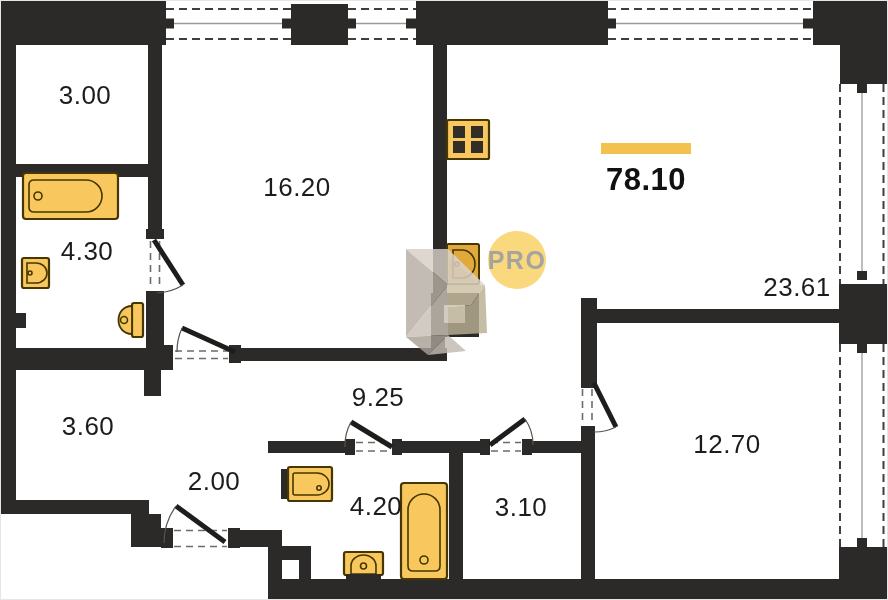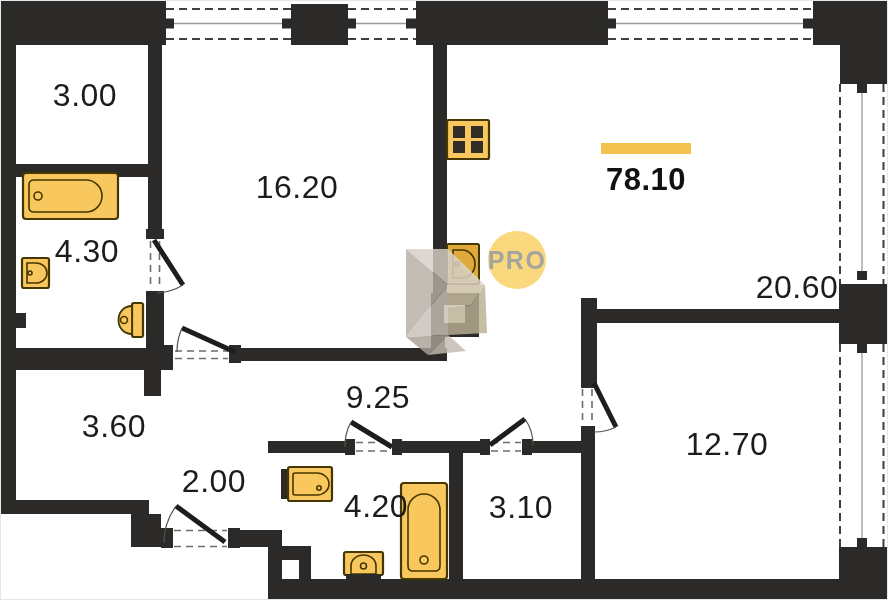--- a/index.html
+++ b/index.html
@@ -9,21 +9,21 @@
     background:#fff;
     box-sizing:border-box;
     border:1px solid #e6e6e6;
     font-family:"Liberation Sans", sans-serif;
     overflow:hidden;
   }
   #plan svg{position:absolute;left:0;top:0;}
   .room-label{
     position:absolute;
     transform:translate(-50%,-50%);
-    font-size:32px;
+    font-size:26px;
     color:var(--label-text,#1c1c1a);
     white-space:nowrap;
     letter-spacing:0.5px;
   }
   .total-label{
     position:absolute;
     transform:translate(-50%,-50%);
     font-size:31px;
     font-weight:bold;
     color:#111;
@@ -233,20 +233,20 @@
       <text class="wm-text" x="516" y="268" text-anchor="middle">PRO</text>
     </g>
   </svg>
 
   <div class="total-underline"></div>
   <div class="total-label" style="left:645px;top:179px;">78.10</div>
 
   <div class="room-label" style="left:84px;top:94px;">3.00</div>
   <div class="room-label" style="left:296px;top:186px;">16.20</div>
   <div class="room-label" style="left:86px;top:250px;">4.30</div>
-  <div class="room-label" style="left:796px;top:286px;">20.60</div>
-  <div class="room-label" style="left:87px;top:425px;margin-left:26px;">3.60</div>
+  <div class="room-label" style="left:796px;top:286px;">23.61</div>
+  <div class="room-label" style="left:87px;top:425px;">3.60</div>
   <div class="room-label" style="left:377px;top:396px;">9.25</div>
   <div class="room-label" style="left:213px;top:480px;">2.00</div>
   <div class="room-label" style="left:375px;top:505px;">4.20</div>
   <div class="room-label" style="left:520px;top:506px;text-align:center;">3.10</div>
   <div class="room-label" style="left:717px;top:443px;margin-left:9px;">12.70</div>
 </div>
 
 </body></html>

